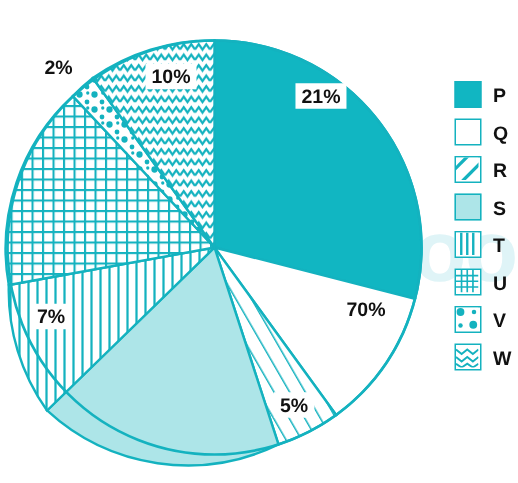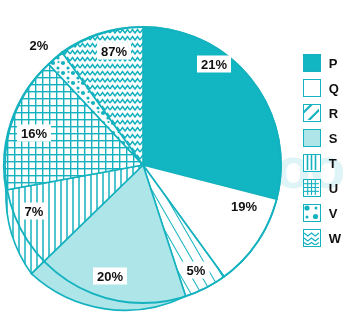--- a/index.html
+++ b/index.html
@@ -120,27 +120,25 @@
 
     <path d="M143 165 L48.55 64.09 A138 138 0 0 1 61.88 52.03 Z" fill="url(#pat-scatter-blobs)" stroke="#14b2bf" stroke-width="1.6"></path>
 
     <path d="M143 165 L61.88 52.03 A138 138 0 0 1 143 27 Z" fill="url(#pat-zigzag-wave)" stroke="#14b2bf" stroke-width="1.6"></path>
 
     <circle cx="143" cy="165" r="138" fill="none" stroke="#14b2bf" stroke-width="1.8"></circle>
   </svg>
 
   <div id="labels-layer">
     <div class="slice-label boxed" style="left:214px;top:64px;">21%</div>
-    <div class="slice-label" style="left:244px;top:206px;">19%</div>
+    <div class="slice-label" style="left:244px;top:206px;">70%</div>
     <div class="slice-label boxed" style="left:196px;top:270px;">5%</div>
-    <div class="slice-label boxed" style="left:110px;top:276px;">20%</div>
     <div class="slice-label boxed" style="left:34px;top:211px;">7%</div>
-    <div class="slice-label boxed" style="left:34px;top:133px;">16%</div>
     <div class="slice-label" style="left:39px;top:45px;">2%</div>
-    <div class="slice-label boxed" style="left:114px;top:51px;">87%</div>
+    <div class="slice-label boxed" style="left:114px;top:51px;">10%</div>
   </div>
 
   <div id="legend">
 
     <div class="legend-row">
       <span class="legend-swatch" style="background:#11b6c2;"></span>
       <span class="legend-label">P</span>
     </div>
 
     <div class="legend-row">

